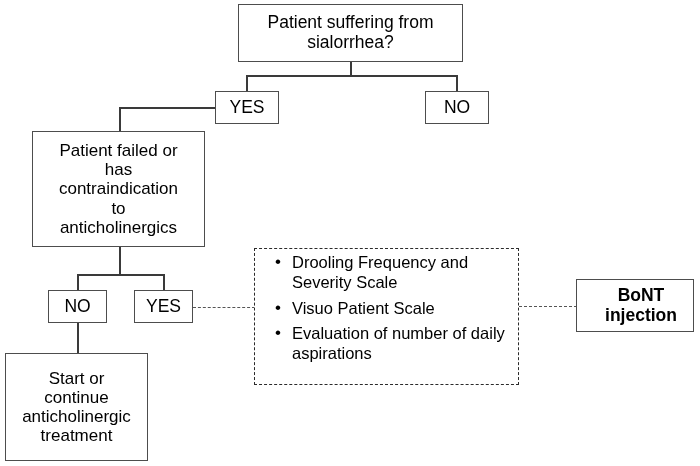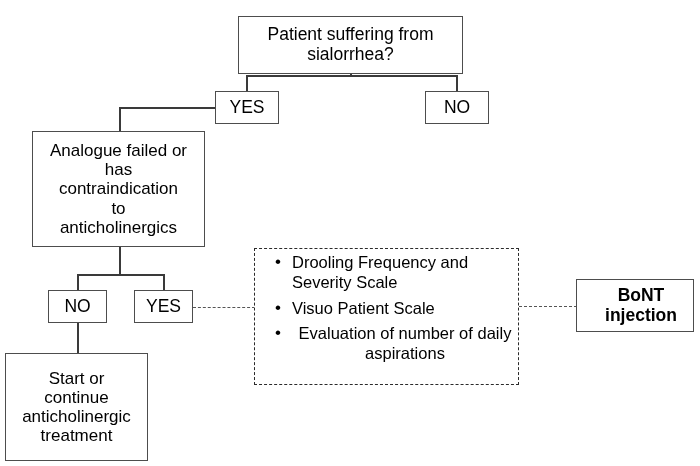--- a/index.html
+++ b/index.html
@@ -34,21 +34,21 @@
     line-height: 1.12;
     color: #000000;
   }
   .node .txt {
     display: block;
     white-space: pre-line;
     padding: 0 4px;
   }
   
   #node-root {
-    left: 238px; top: 16px; width: 225px; height: 58px;
+    left: 238px; top: 4px; width: 225px; height: 58px;
     font-size: 17.5px;
   }
   #node-yes-1 {
     left: 215px; top: 91px; width: 64px; height: 33px;
     font-size: 17.5px;
   }
   #node-no-1 {
     left: 425px; top: 91px; width: 64px; height: 33px;
     font-size: 17.5px;
   }
@@ -90,21 +90,21 @@
     padding: 0 0 0 20px;
     font-size: 16.5px;
     line-height: 1.2;
     width: 100%;
   }
   #panel-assessment li {
     position: relative;
     padding-left: 17px;
     margin: 0 0 6px 0;
   }
-  #panel-assessment li:last-child { margin-bottom: 16px; text-align: center; }
+  #panel-assessment li:last-child { margin-bottom: 16px; }
   #panel-assessment li::before {
     content: "\2022";
     position: absolute;
     left: 0;
     top: -1px;
     font-size: 17px;
   }
   
   .conn {
     position: absolute;
@@ -152,21 +152,21 @@
 
   <div class="node" id="node-yes-1">
     <span class="txt">YES</span>
   </div>
 
   <div class="node" id="node-no-1">
     <span class="txt">NO</span>
   </div>
 
   <div class="node" id="node-failed">
-    <span class="txt">Analogue failed or
+    <span class="txt">Patient failed or
 has
 contraindication
 to
 anticholinergics</span>
   </div>
 
   <div class="node" id="node-no-2">
     <span class="txt">NO</span>
   </div>
 

